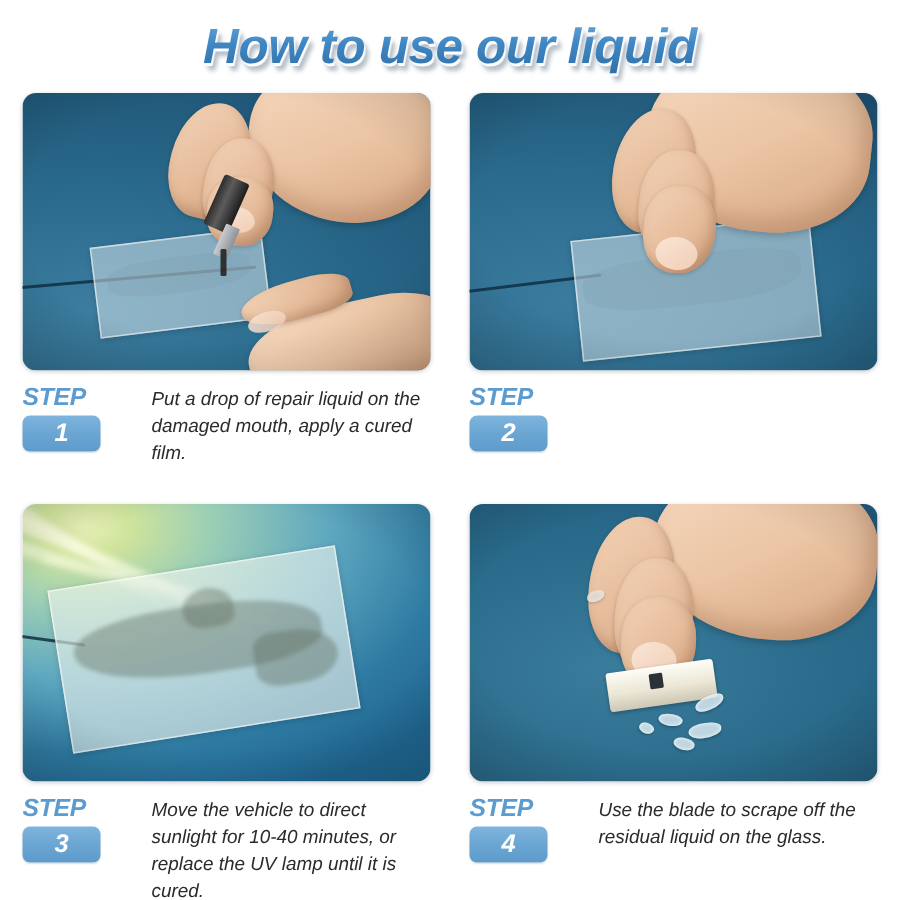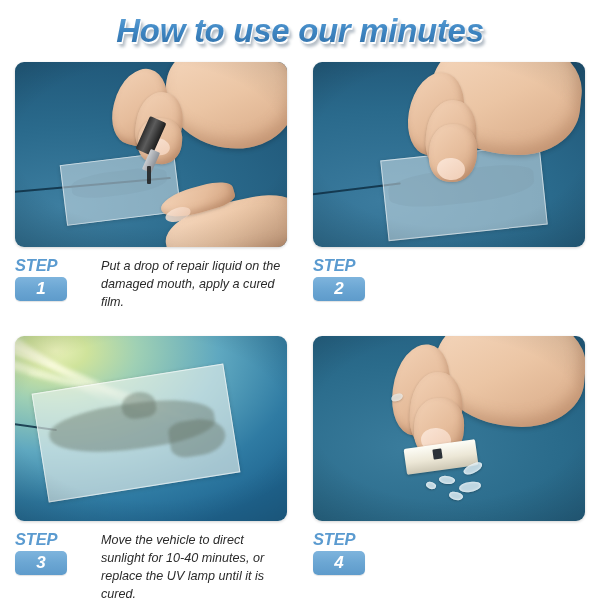--- a/index.html
+++ b/index.html
@@ -229,21 +229,21 @@
     font-style: italic;
     color: #2b2b2b;
     line-height: 1.43;
     padding-top: 1px;
     margin-left: 24px;
   }
 </style>
 </head>
 <body>
 
-<div class="page-title">How to use our minutes</div>
+<div class="page-title">How to use our liquid</div>
 
 <div class="grid">
 
   <div class="cell cell-0">
 
     <div class="photo">
       <div class="photo-bg bg-blue-a"></div>
 
       <div class="crack" style="left:-4px; top:122px; width:160px; transform:rotate(-5deg);"></div>
 
@@ -366,16 +366,17 @@
       <div class="droplet" style="left:78px;  top:58px;  width:12px; height:7px;  transform:rotate(-14deg); opacity:.7;"></div>
 
       <div class="vignette"></div>
     </div>
 
     <div class="caption">
       <div class="step-badge">
         <div class="step-word">STEP</div>
         <div class="step-num">4</div>
       </div>
+      <div class="step-text">Use the blade to scrape off the residual liquid on the glass.</div>
     </div>
   </div>
 
 </div>
 
 </body></html>

